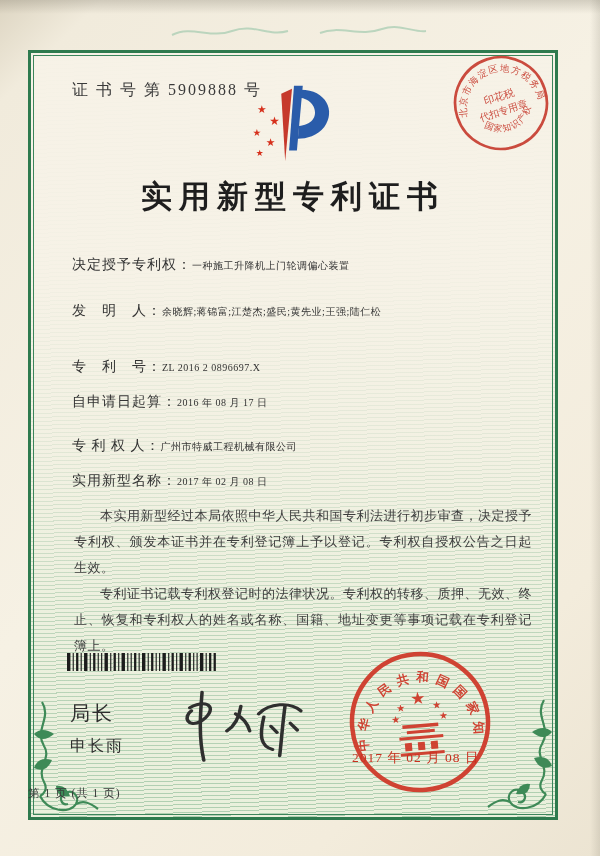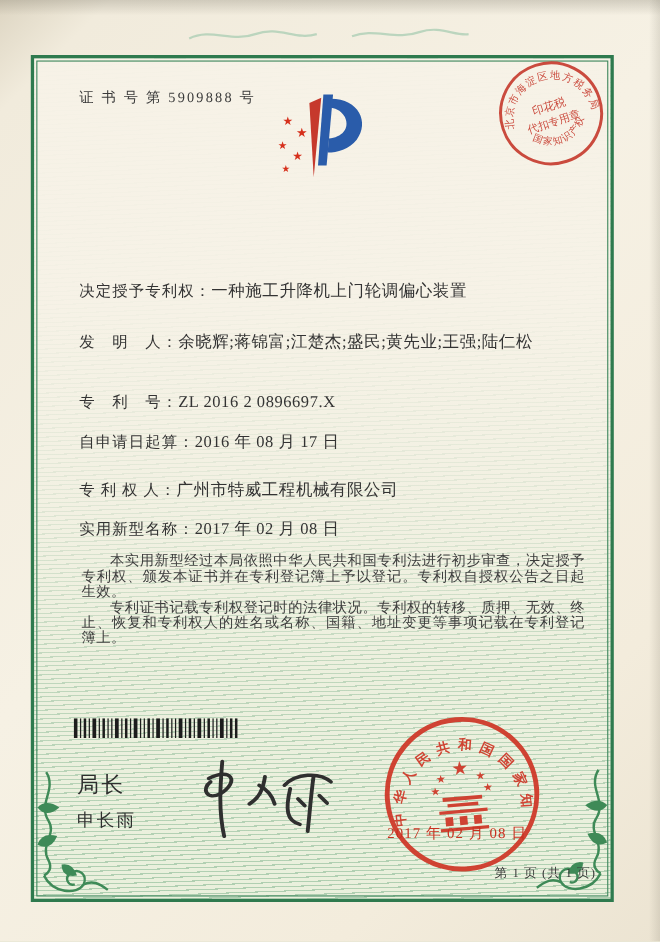--- a/index.html
+++ b/index.html
@@ -13,57 +13,57 @@
           background:linear-gradient(270deg,rgba(120,115,100,.18),rgba(120,115,100,0)); pointer-events:none; }
 
   .frame { position:absolute; left:28px; top:50px; width:530px; height:770px;
            border:3px solid #2e7a4e; background-color:#e9f0dc;
            background-image:
              linear-gradient(180deg, rgba(247,242,231,.98) 0%, rgba(247,242,231,.95) 28%,
                rgba(246,241,229,.72) 52%, rgba(244,240,227,.28) 74%, rgba(242,239,225,.06) 100%),
              repeating-linear-gradient(178deg, rgba(118,175,134,.55) 0 1px, rgba(240,246,233,0) 1px 4px); }
   .frame-inner { position:absolute; inset:2px; border:1px solid #3b855b; }
 
-  .cert-no { position:absolute; left:72px; top:80px; font-size:13px; color:#3a3a3a; letter-spacing:2px; z-index:3; }
+  .cert-no { position:absolute; left:72px; top:80px; font-size:16px; color:#3a3a3a; letter-spacing:2px; z-index:3; }
 
   .logo { position:absolute; left:243px; top:80px; z-index:3; }
   .title { position:absolute; left:28px; top:176px; width:530px; text-align:center;
            font-size:31px; font-weight:bold; color:#1e1e1e; letter-spacing:7px; z-index:3; }
 
   .tax-stamp { position:absolute; left:452px; top:54px; width:98px; height:98px;
                transform:rotate(-18deg); opacity:.9; z-index:4; }
 
   .fields { position:absolute; left:72px; top:255px; width:470px; z-index:3; }
   .field-row { position:absolute; left:0; white-space:nowrap; color:#333; }
   .f0{top:0} .f1{top:46px} .f2{top:102px} .f3{top:137px} .f4{top:181px} .f5{top:216px}
   .field-label { font-size:14px; letter-spacing:1px; }
-  .field-value { font-size:15px; letter-spacing:.5px; }
+  .field-value { font-size:10px; letter-spacing:.5px; }
 
   .paragraphs { position:absolute; left:74px; top:503px; width:458px; z-index:3;
-                font-size:13px; line-height:14px; color:#3d3d3d; text-align:justify; }
+                font-size:13px; line-height:26px; color:#3d3d3d; text-align:justify; }
   .paragraphs p { text-indent:2em; letter-spacing:.5px; }
 
   .barcode { position:absolute; left:67px; top:653px; z-index:3; }
 
   .officer { position:absolute; left:70px; top:700px; z-index:3; color:#2e2e2e; }
   .officer-title { font-size:20px; letter-spacing:2px; }
   .officer-name { font-size:16px; letter-spacing:2px; margin-top:9px; }
 
   .signature { position:absolute; left:165px; top:683px; z-index:4; }
 
   .seal { position:absolute; left:346px; top:648px; z-index:3; transform:rotate(-5deg); opacity:.95; }
   .seal-date { position:absolute; left:352px; top:749px; width:160px; z-index:5;
                color:#c8301f; font-size:13.5px; letter-spacing:1px; white-space:nowrap; }
 
   .flourish { position:absolute; z-index:2; }
   .flourish-bl { left:30px; top:700px; }
   .flourish-br { left:486px; top:698px; transform:scaleX(-1); }
   .top-squiggle { position:absolute; left:170px; top:22px; z-index:1; opacity:.75; }
 
-  .footer { position:absolute; left:28px; top:786px; width:514px; text-align:right;
+  .footer { position:absolute; left:28px; top:786px; width:514px; text-align:left;
             font-size:11.5px; color:#3a3a3a; letter-spacing:1px; z-index:3; }
 </style>
 </head>
 <body>
 
 <div class="page">
 
   <svg class="top-squiggle" width="260" height="20" viewBox="0 0 260 20">
     <path d="M2,13 C22,3 40,17 62,9 C84,1 98,15 118,9" fill="none" stroke="#a9cdb3" stroke-width="2"></path>
     <path d="M150,11 C170,3 190,15 212,7 C230,1 244,11 256,9" fill="none" stroke="#a9cdb3" stroke-width="2"></path>
@@ -79,20 +79,21 @@
     <text x="18" y="34" font-size="11" text-anchor="middle" fill="#d6301c" font-family="DejaVu Sans">★</text>
     <text x="31" y="46" font-size="12" text-anchor="middle" fill="#d6301c" font-family="DejaVu Sans">★</text>
     <text x="13" y="57" font-size="10" text-anchor="middle" fill="#d6301c" font-family="DejaVu Sans">★</text>
     <text x="27" y="67" font-size="11" text-anchor="middle" fill="#d6301c" font-family="DejaVu Sans">★</text>
     <text x="16" y="78" font-size="9" text-anchor="middle" fill="#d6301c" font-family="DejaVu Sans">★</text>
     <path d="M38,14 L49,9 L42,83 Z" fill="#c6392c"></path>
     <path d="M51,6 L60,6 L54,72 L46,72 Z" fill="#2a5caa"></path>
     <path d="M58,10 C84,10 94,32 82,48 C75,57 64,60 55,60 L56,47 C68,46 76,38 71,27 C67,20 61,19 57,18 Z" fill="#2a5caa"></path>
   </svg>
 
+  <div class="title">实用新型专利证书</div>
 
   <svg class="tax-stamp" width="98" height="98" viewBox="0 0 94 94">
     <defs>
       <path id="taxTop" d="M 12,52 A 35,35 0 1 1 82,52"></path>
       <path id="taxBot" d="M 21,59 A 30,30 0 0 0 73,59"></path>
     </defs>
     <circle cx="47" cy="47" r="44" fill="none" stroke="#c6392c" stroke-width="2.6"></circle>
     <text font-size="9" fill="#c6392c" letter-spacing="1.2">
       <textPath href="#taxTop" startOffset="2">北京市海淀区地方税务局</textPath>
     </text>

